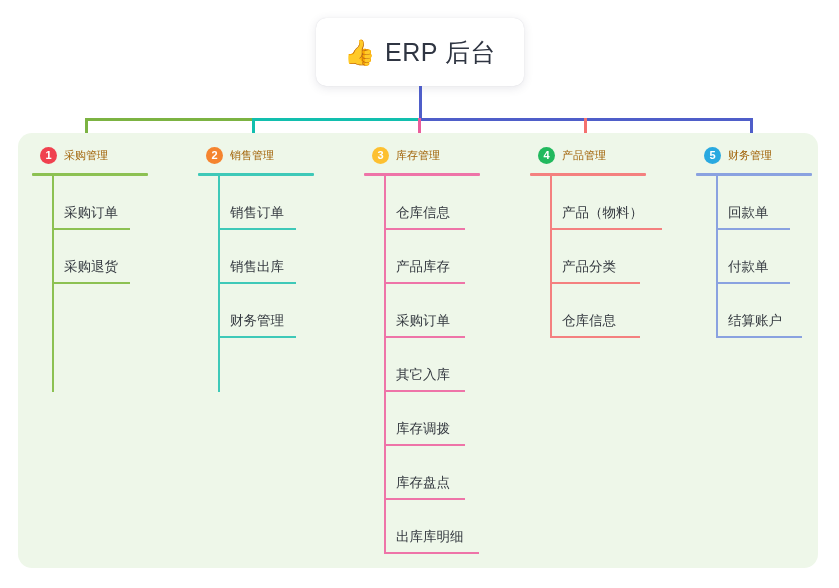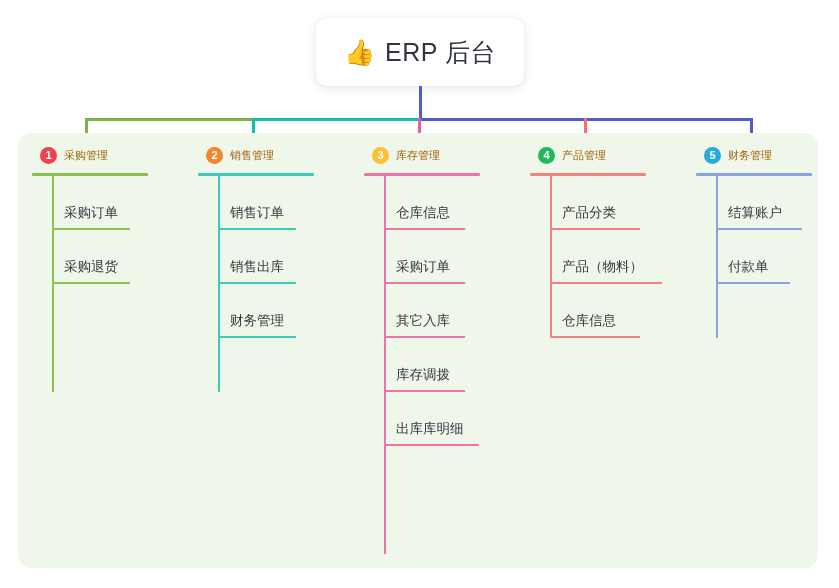--- a/index.html
+++ b/index.html
@@ -232,71 +232,83 @@
         <span class="head-label">库存管理</span>
       </div>
       <div class="head-rule" style="width: 116px; background: rgb(238, 116, 168);"></div>
       <div class="col-body">
         <div class="col-trunk" style="background: rgb(238, 116, 168); height: 378px;"></div>
         <div class="item">
           <span class="item-label">仓库信息</span>
           <div class="item-rule" style="width: 81px; background: rgb(238, 116, 168);"></div>
         </div>
         <div class="item">
+          <span class="item-label">产品库存</span>
+          <div class="item-rule" style="width: 81px; background: rgb(238, 116, 168);"></div>
+        </div>
+        <div class="item">
           <span class="item-label">采购订单</span>
           <div class="item-rule" style="width: 81px; background: rgb(238, 116, 168);"></div>
         </div>
         <div class="item">
           <span class="item-label">其它入库</span>
           <div class="item-rule" style="width: 81px; background: rgb(238, 116, 168);"></div>
         </div>
         <div class="item">
           <span class="item-label">库存调拨</span>
+          <div class="item-rule" style="width: 81px; background: rgb(238, 116, 168);"></div>
+        </div>
+        <div class="item">
+          <span class="item-label">库存盘点</span>
           <div class="item-rule" style="width: 81px; background: rgb(238, 116, 168);"></div>
         </div>
         <div class="item">
           <span class="item-label">出库库明细</span>
           <div class="item-rule" style="width: 95px; background: rgb(238, 116, 168);"></div>
         </div>
       </div>
     </div>
   <div class="column col-4">
       <div class="col-head">
         <span class="badge" style="background: rgb(34, 185, 94);">4</span>
         <span class="head-label">产品管理</span>
       </div>
       <div class="head-rule" style="width: 116px; background: rgb(244, 128, 127);"></div>
       <div class="col-body">
         <div class="col-trunk" style="background: rgb(244, 128, 127); height: 162px;"></div>
         <div class="item">
+          <span class="item-label">产品（物料）</span>
+          <div class="item-rule" style="width: 112px; background: rgb(244, 128, 127);"></div>
+        </div>
+        <div class="item">
           <span class="item-label">产品分类</span>
           <div class="item-rule" style="width: 90px; background: rgb(244, 128, 127);"></div>
         </div>
         <div class="item">
-          <span class="item-label">产品（物料）</span>
-          <div class="item-rule" style="width: 112px; background: rgb(244, 128, 127);"></div>
-        </div>
-        <div class="item">
           <span class="item-label">仓库信息</span>
           <div class="item-rule" style="width: 90px; background: rgb(244, 128, 127);"></div>
         </div>
       </div>
     </div>
   <div class="column col-5">
       <div class="col-head">
         <span class="badge" style="background: rgb(41, 169, 224);">5</span>
         <span class="head-label">财务管理</span>
       </div>
       <div class="head-rule" style="width: 116px; background: rgb(138, 162, 224);"></div>
       <div class="col-body">
         <div class="col-trunk" style="background: rgb(138, 162, 224); height: 162px;"></div>
         <div class="item">
+          <span class="item-label">回款单</span>
+          <div class="item-rule" style="width: 74px; background: rgb(138, 162, 224);"></div>
+        </div>
+        <div class="item">
+          <span class="item-label">付款单</span>
+          <div class="item-rule" style="width: 74px; background: rgb(138, 162, 224);"></div>
+        </div>
+        <div class="item">
           <span class="item-label">结算账户</span>
           <div class="item-rule" style="width: 86px; background: rgb(138, 162, 224);"></div>
         </div>
-        <div class="item">
-          <span class="item-label">付款单</span>
-          <div class="item-rule" style="width: 74px; background: rgb(138, 162, 224);"></div>
-        </div>
       </div>
     </div>
 
 </div>
 
 </body></html>

